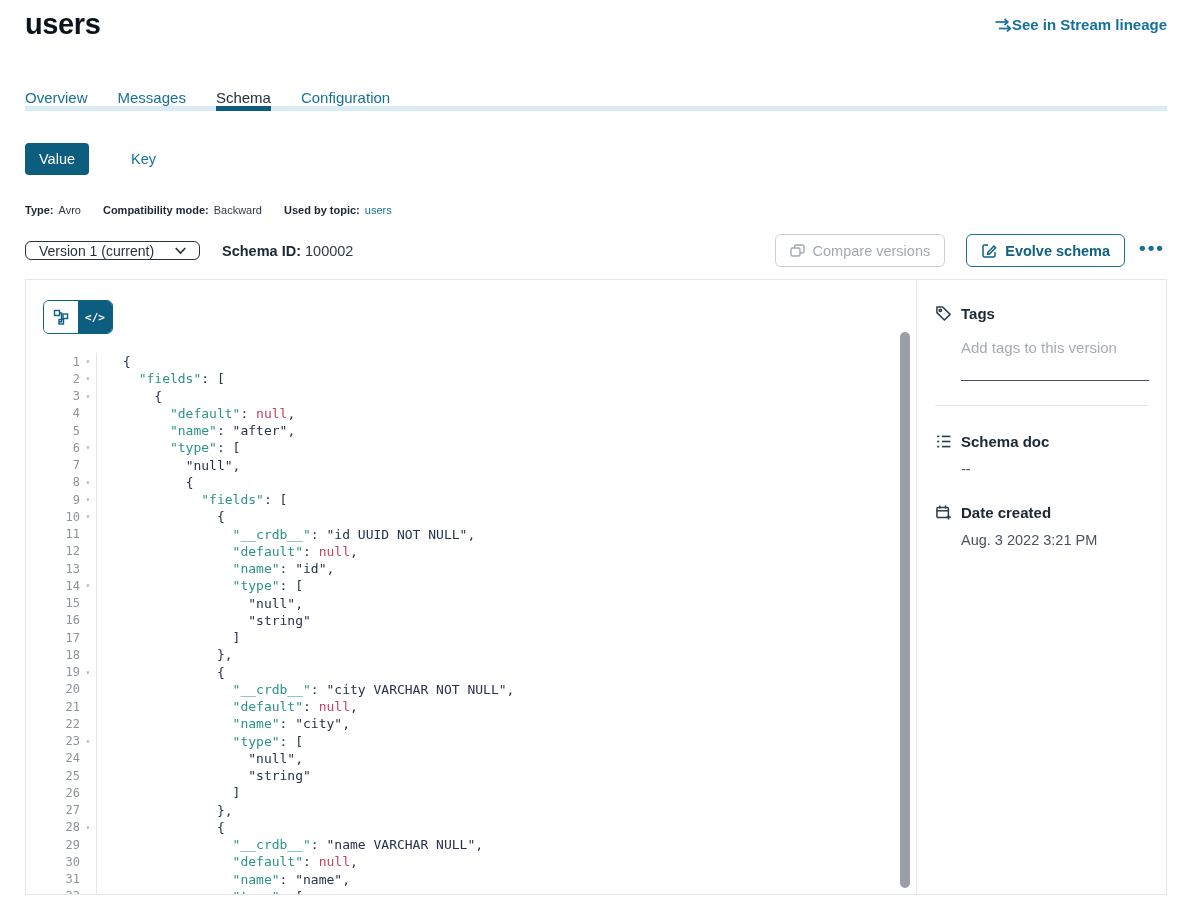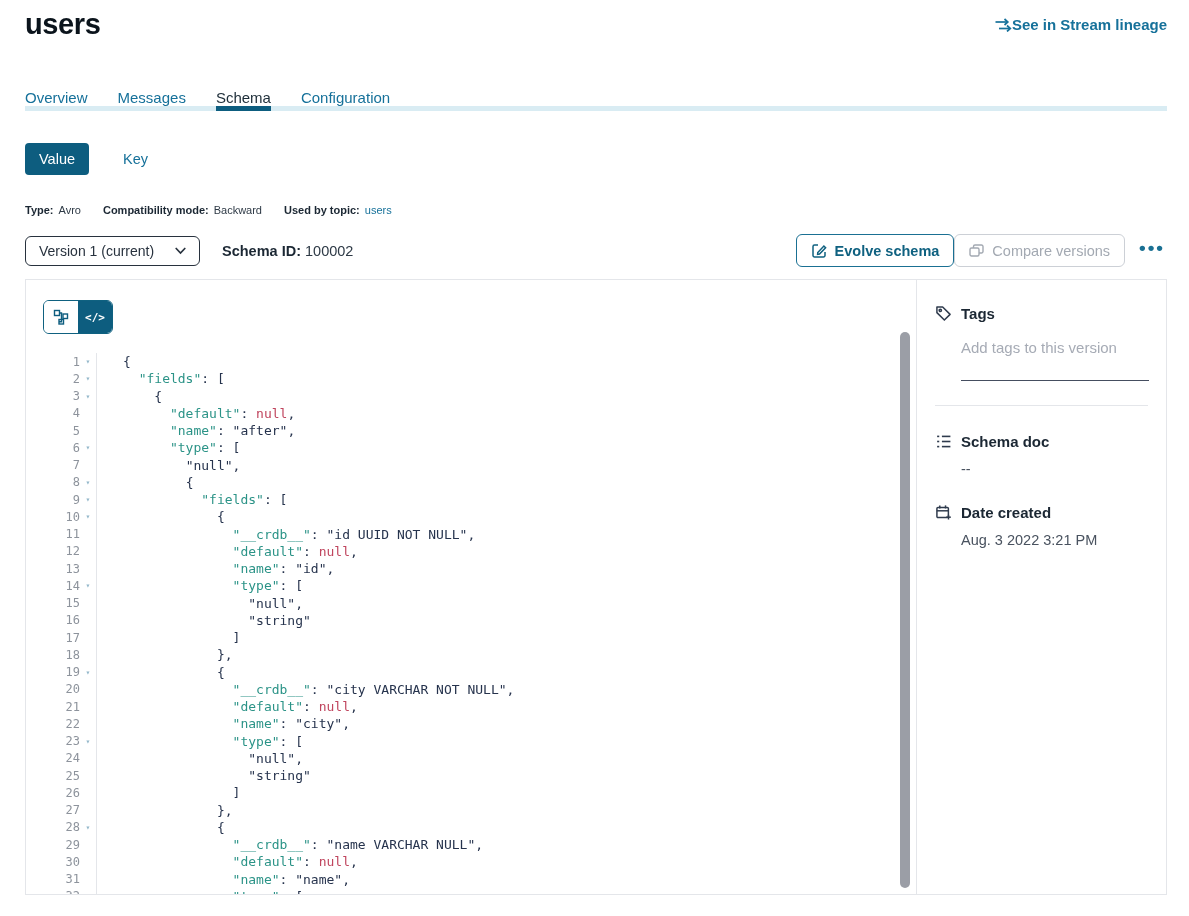--- a/index.html
+++ b/index.html
@@ -15,35 +15,35 @@
 
   
   .tabs { position:relative; margin-top:48px; }
   .tabs-inner { display:flex; }
   .tab { font-size:15px; font-weight:500; color:#16719a; margin-right:30px; padding-bottom:0; cursor:pointer; }
   .tab.active { color:#1d2d38; }
   .tab-rail { position:relative; height:5px; background:#d9ecf3; }
   .tab-marker { position:absolute; top:0; height:5px; background:#0d5d7f; }
 
   
-  .toggle-row { margin-top:32px; display:flex; align-items:center; }
+  .toggle-row { margin-top:32px; display:flex; align-items:center;gap:8px; }
   .seg-btn { font-family:inherit; font-size:14.5px; border:none; cursor:pointer; }
   .seg-btn.active { background:#0d5d7f; color:#fff; border-radius:4px; padding:8px 14px; }
   .seg-btn.ghost { background:transparent; color:#16719a; margin-left:34px; padding:8px 0; }
 
   
   .meta-row { margin-top:29px; font-size:11px; display:flex; }
   .meta-item { margin-right:22px; }
   .m-label { font-weight:700; color:#1b2733; }
   .m-value { color:#2e3a46; margin-left:5px; }
   .m-value.link { color:#16719a; cursor:pointer; }
 
   
   .version-row { margin-top:18px; display:flex; align-items:center; }
-  .select { display:flex; align-items:center; justify-content:space-between; width:175px; height:30px;
+  .select { display:flex; align-items:center; justify-content:space-between; width:175px; height:19px;
     border:1px solid #28323e; border-radius:6px; padding:0 13px; font-size:14px; color:#28323e; cursor:pointer; background:#fff; }
   .schema-id { margin-left:22px; font-size:14.5px; color:#2e3a46; }
   .schema-id b { font-weight:700; color:#1b2733; }
   .vr-spacer { flex:1; }
   .btn { display:flex; align-items:center; gap:8px; height:33px; padding:0 14px; border-radius:6px;
     background:#fff; font-family:inherit; font-size:14.5px; cursor:pointer; }
   .btn.disabled { border:1px solid #ccd0d6; color:#a3a9b2; font-weight:500; cursor:default; }
   .btn.outline { border:1px solid #1a7093; color:#0f6180; font-weight:700; margin-left:21px; }
   .more-btn { border:none; background:none; color:#1a7093; font-size:19px; font-weight:700;
     letter-spacing:2px; margin-left:12px; cursor:pointer; line-height:1; padding:0 2px 6px 2px; }
@@ -135,37 +135,37 @@
         <svg width="11" height="8" viewBox="0 0 11 8" fill="none" stroke="#28323e" stroke-width="1.7" stroke-linecap="round">
           <polyline points="1.2,1.5 5.5,6 9.8,1.5"></polyline>
         </svg>
       </span>
     </div>
     <div class="schema-id">
       <b>Schema ID:</b>
       <span>100002</span>
     </div>
     <div class="vr-spacer"></div>
+    <button class="btn disabled">
+      <span>
+        <svg width="15" height="13" viewBox="0 0 15 13" fill="none" stroke="#a3a9b2" stroke-width="1.4">
+          <rect x="1" y="4" width="9" height="8" rx="1.5"></rect>
+          <path d="M4.5 4 V2.5 A1.5 1.5 0 0 1 6 1 H12.5 A1.5 1.5 0 0 1 14 2.5 V7.5 A1.5 1.5 0 0 1 12.5 9 H10"></path>
+        </svg>
+      </span>
+      <span>Compare versions</span>
+    </button>
     <button class="btn outline">
       <span>
         <svg width="16" height="16" viewBox="0 0 16 16" fill="none" stroke="#0f6180" stroke-width="1.5">
           <path d="M14 9 V12.5 A1.5 1.5 0 0 1 12.5 14 H3.5 A1.5 1.5 0 0 1 2 12.5 V3.5 A1.5 1.5 0 0 1 3.5 2 H7"></path>
           <path d="M6.8 9.4 L12.9 3.1 L14.6 4.8 L8.5 11 L6.6 11.4 Z"></path>
         </svg>
       </span>
       <span>Evolve schema</span>
-    </button>
-    <button class="btn disabled">
-      <span>
-        <svg width="15" height="13" viewBox="0 0 15 13" fill="none" stroke="#a3a9b2" stroke-width="1.4">
-          <rect x="1" y="4" width="9" height="8" rx="1.5"></rect>
-          <path d="M4.5 4 V2.5 A1.5 1.5 0 0 1 6 1 H12.5 A1.5 1.5 0 0 1 14 2.5 V7.5 A1.5 1.5 0 0 1 12.5 9 H10"></path>
-        </svg>
-      </span>
-      <span>Compare versions</span>
     </button>
     <button class="more-btn">•••</button>
   </div>
 
   <div class="panel">
     <div class="code-side">
       <div class="view-toggle">
         <button class="vt-btn">
           <span>
             <svg width="16" height="16" viewBox="0 0 16 16" fill="none" stroke="#0d5d7f" stroke-width="1.4">

